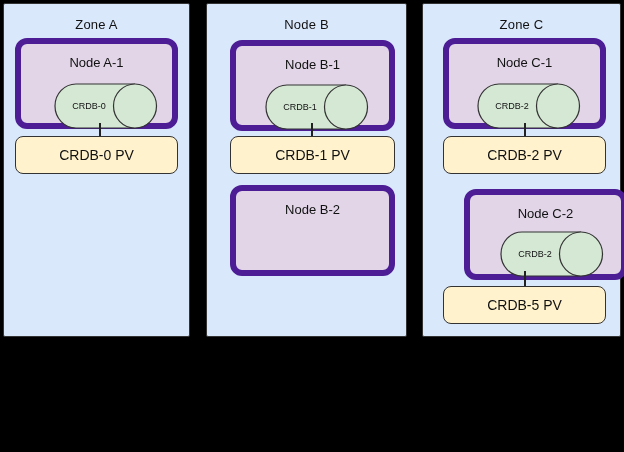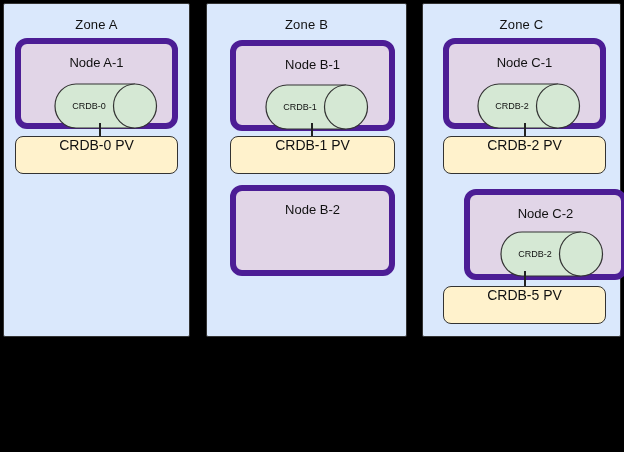--- a/index.html
+++ b/index.html
@@ -45,21 +45,21 @@
   }
   .connector{
     position:absolute;width:1.5px;background:#222;z-index:5;
   }
   .pv{
     position:absolute;height:38px;
     background:#fff2cc;
     border:1px solid #333;
     border-radius:8px;
     box-sizing:border-box;
-    display:flex;justify-content:center;
+    display:flex;align-items:center;justify-content:center;
     font-size:14px;color:#111;
   }
 </style>
 </head>
 <body>
 
 <div class="stage">
 
   <section class="zone" style="left:3px;width:187px;">
     <div class="zone-title">Zone A</div>
@@ -76,21 +76,21 @@
     </div>
 
     <div class="connector" style="left:95px;top:119px;height:13px;"></div>
 
     <div class="pv" style="left:11px;top:132px;width:163px;">
       <span>CRDB-0 PV</span>
     </div>
   </section>
 
   <section class="zone" style="left:206px;width:201px;">
-    <div class="zone-title">Zone B</div>
+    <div class="zone-title">Node B</div>
 
     <div class="node" style="left:23px;top:36px;width:165px;height:91px;">
       <div class="node-title">Node B-1</div>
       <div class="cyl" style="left:29px;top:38px;">
         <svg width="104" height="46" viewBox="0 0 104 46">
           <path d="M 81 1 L 22 1 A 21 22 0 0 0 22 45 L 81 45" fill="#d5e8d4" stroke="#333" stroke-width="1.2"></path>
           <ellipse cx="81" cy="23" rx="21.5" ry="22" fill="#d5e8d4" stroke="#333" stroke-width="1.2"></ellipse>
         </svg>
         <span class="cyl-label">CRDB-1</span>
       </div>

